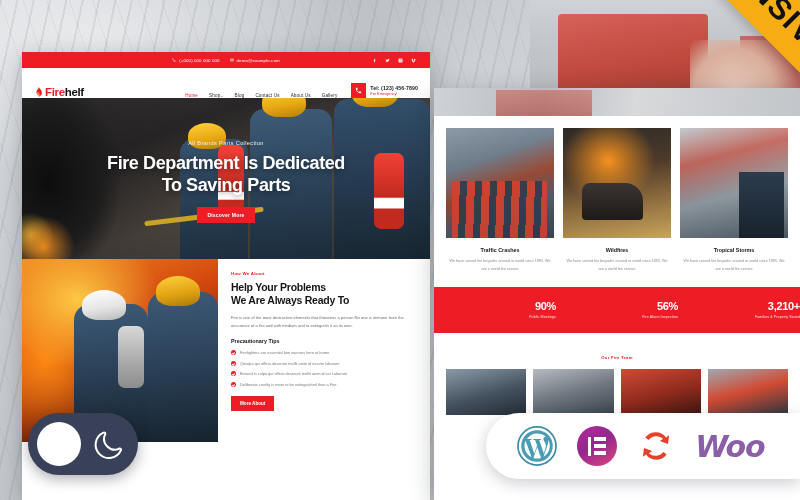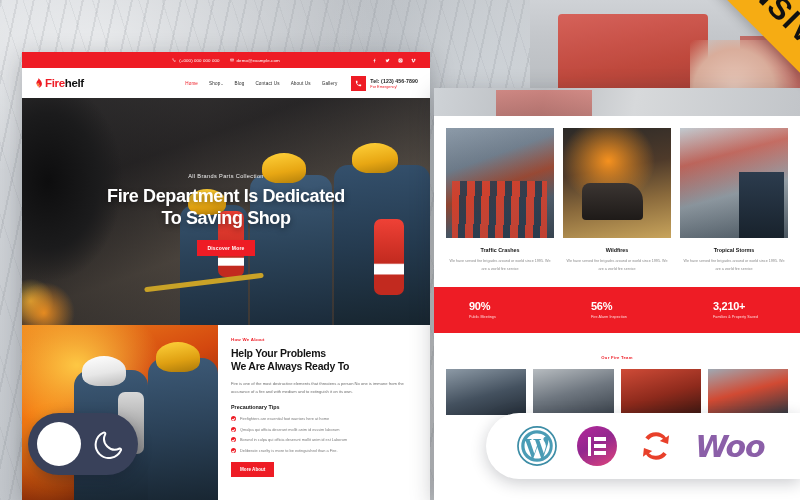--- a/index.html
+++ b/index.html
@@ -57,38 +57,38 @@
     height:16px; background:#ee1c25; display:flex; align-items:center;
     justify-content:center; gap:10px; position:relative;
   }
   .topbar .contact { display:flex; align-items:center; gap:10px; }
   .tb-item { display:flex; align-items:center; gap:3px; color:#fff; font-size:4.4px; letter-spacing:.1px; }
   .tb-ico { width:4px; height:4px; fill:#fff; display:block; }
   .topbar .socials { position:absolute; right:14px; display:flex; gap:8px; align-items:center; }
   .soc { width:5px; height:5px; fill:#fff; opacity:.95; }
 
   
-  .nav { height:30px; background:#fff; display:flex; align-items:center; padding:0 12px; }
+  .nav { height:30px; background:#fff; display:flex; align-items:flex-end; padding:0 12px; }
   .brand { display:flex; align-items:center; gap:2px; margin-right:auto; }
   .flame { width:9px; height:11px; display:block; }
   .brand-txt { font-size:11.5px; font-weight:700; letter-spacing:-.35px; color:#111; }
   .brand-txt .fire { color:#ee1c25; }
   .menu { display:flex; align-items:center; gap:11px; margin-right:14px; }
   .menu a { font-size:4.6px; color:#2b2b2b; text-decoration:none; letter-spacing:.15px; white-space:nowrap; }
   .menu a.active { color:#ee1c25; }
   .menu .caret { font-size:3.6px; }
   .cta { display:flex; align-items:center; gap:4px; }
   .cta-ico { width:15px; height:15px; background:#ee1c25; display:flex; align-items:center; justify-content:center; }
   .cta-ico svg { width:7px; height:7px; fill:#fff; }
   .cta-num { font-size:5.2px; font-weight:700; color:#1b1b1b; letter-spacing:.1px; }
   .cta-sub { font-size:3.8px; color:#ee1c25; margin-top:1px; }
 
   
   .hero {
-    height:227px; position:relative; overflow:hidden;
+    height:161px; position:relative; overflow:hidden;
     background:
       linear-gradient(90deg, rgba(20,18,18,.62) 0%, rgba(30,26,24,.40) 45%, rgba(20,18,18,.30) 100%),
       linear-gradient(160deg,#4a4a4c 0%, #2f2e30 28%, #6b6258 58%, #3d3b3c 100%);
   }
   .hero .blackmass {
     position:absolute; left:-10px; top:0; width:120px; height:185px;
     background: radial-gradient(ellipse 80% 70% at 30% 45%, #0d0d0e 0%, #1b1b1c 52%, rgba(35,35,37,0) 78%);
   }
   .hero .flames {
     position:absolute; left:0; bottom:0; width:110px; height:80px;
@@ -176,21 +176,21 @@
   .ci-3 {
     background:
       linear-gradient(180deg, rgba(190,200,205,.35), rgba(70,85,95,.35)),
       linear-gradient(165deg,#c3cbd1 0%, #cf4331 28%, #9aa3ab 58%, #4c5660 100%);
   }
   .ci-3:after{ content:""; position:absolute; right:4px; bottom:0; width:42%; height:60%; background:linear-gradient(180deg,#2c3c4e,#18222c); }
   .card-t { text-align:center; font-size:5.4px; font-weight:700; color:#141414; margin-top:9px; }
   .card-p { text-align:center; font-size:3.7px; line-height:2.1; color:#8b8b8b; margin-top:5px; padding:0 2px; }
 
   .stats { margin-top:13px; background:#ee1c25; height:46px; display:flex; align-items:center; }
-  .stat { flex:1; text-align:left;padding-left:35px; }
+  .stat { flex:1; text-align:right; }
   .stat-n { color:#fff; font-size:11px; font-weight:700; letter-spacing:-.3px; }
   .stat-l { color:#ffdede; font-size:3.6px; margin-top:3px; letter-spacing:.1px; }
 
   .team { text-align:center; padding-top:22px; }
   .team-eyebrow { color:#ee1c25; font-size:4.2px; font-weight:700; letter-spacing:.25px; }
   .team-row { display:flex; gap:7px; padding:9px 12px 0 12px; }
   .team-card { flex:1; height:46px; }
   .tc1 { background:linear-gradient(165deg,#8d9aa6 0%, #44515f 55%, #232c36 100%); }
   .tc2 { background:linear-gradient(165deg,#b7bcc0 0%, #6f7780 50%, #3a424b 100%); }
   .tc3 { background:linear-gradient(165deg,#cf4b37 0%, #8e2a1c 55%, #3b1711 100%); }
@@ -314,21 +314,21 @@
     <div class="helmet h2"></div>
     <div class="helmet h3"></div>
     <div class="tank t1"></div>
     <div class="tank t2"></div>
     <div class="hose"></div>
 
     <div class="hero-inner">
       <div class="hero-eyebrow">All Brands Parts Collection</div>
       <div class="hero-title">
         <div>Fire Department Is Dedicated</div>
-        <div>To Saving Shop</div>
+        <div>To Saving Parts</div>
       </div>
       <button class="hero-btn">Discover More</button>
     </div>
   </div>
 
   <div class="about">
     <div class="about-img">
       <div class="fm1"></div>
       <div class="fm2"></div>
       <div class="hm1"></div>

